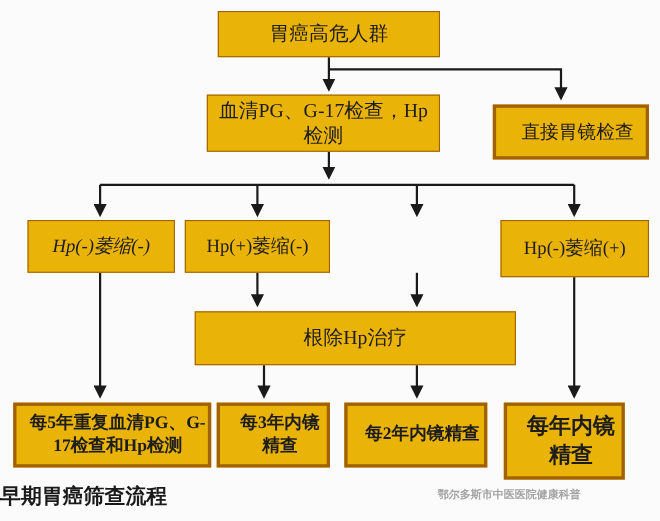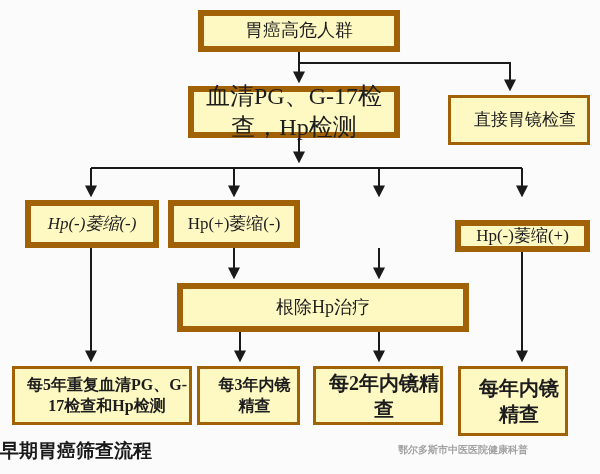--- a/index.html
+++ b/index.html
@@ -16,42 +16,42 @@
   }
   .edges{
     position:absolute;
     left:0;top:0;
     width:600px;height:474px;
     z-index:1;
   }
   .node{
     position:absolute;
     z-index:2;
-    background:#fef9c3;
-    border:6px solid #a16207;
+    background:#eab308;
+    border:1px solid #a16207;
     color:#1d1d1d;
     display:flex;
     align-items:center;
     justify-content:center;
     text-align:center;
     box-sizing:border-box;
     line-height:1.3;
   }
   .node.thick{border-width:3px;padding-left:12px;}
   .n-top      {left:198px; top:10px;  width:202px; height:42px; font-size:18px;}
-  .n-serum    {left:188px; top:86px;  width:212px; height:52px; font-size:24px; padding:0 4px;}
+  .n-serum    {left:188px; top:86px;  width:212px; height:52px; font-size:18px; padding:0 4px;}
   .n-direct   {left:448px; top:95px;  width:142px; height:50px; font-size:17px;}
   .n-a        {left:25px;  top:200px; width:134px; height:48px; font-size:17px;font-style:italic;}
   .n-b        {left:168px; top:200px; width:132px; height:48px; font-size:17px;}
   .n-c        {left:312px; top:200px; width:135px; height:48px; font-size:17px;}
-  .n-d        {left:455px; top:200px; width:135px; height:32px; font-size:17px;margin-top:20px;}
+  .n-d        {left:455px; top:200px; width:135px; height:52px; font-size:17px;}
   .n-erad     {left:177px; top:283px; width:292px; height:49px; font-size:18px;}
   .n-5yr      {left:12px;  top:366px; width:180px; height:59px; font-size:16px; font-weight:600; padding:0 2px;}
   .n-3yr      {left:197px; top:366px; width:103px; height:59px; font-size:16px; font-weight:600;}
-  .n-2yr      {left:313px; top:366px; width:130px; height:59px; font-size:20px; font-weight:600;}
+  .n-2yr      {left:313px; top:366px; width:130px; height:59px; font-size:16px; font-weight:600;}
   .n-1yr      {left:458px; top:366px; width:110px; height:70px; font-size:20px; font-weight:600;}
   .title{
     position:absolute;
     z-index:3;
     left:0; top:438px;
     width:600px;
     text-align:left;
     font-family:"Liberation Sans","DejaVu Sans",sans-serif;
     font-weight:700;
     font-size:19px;

